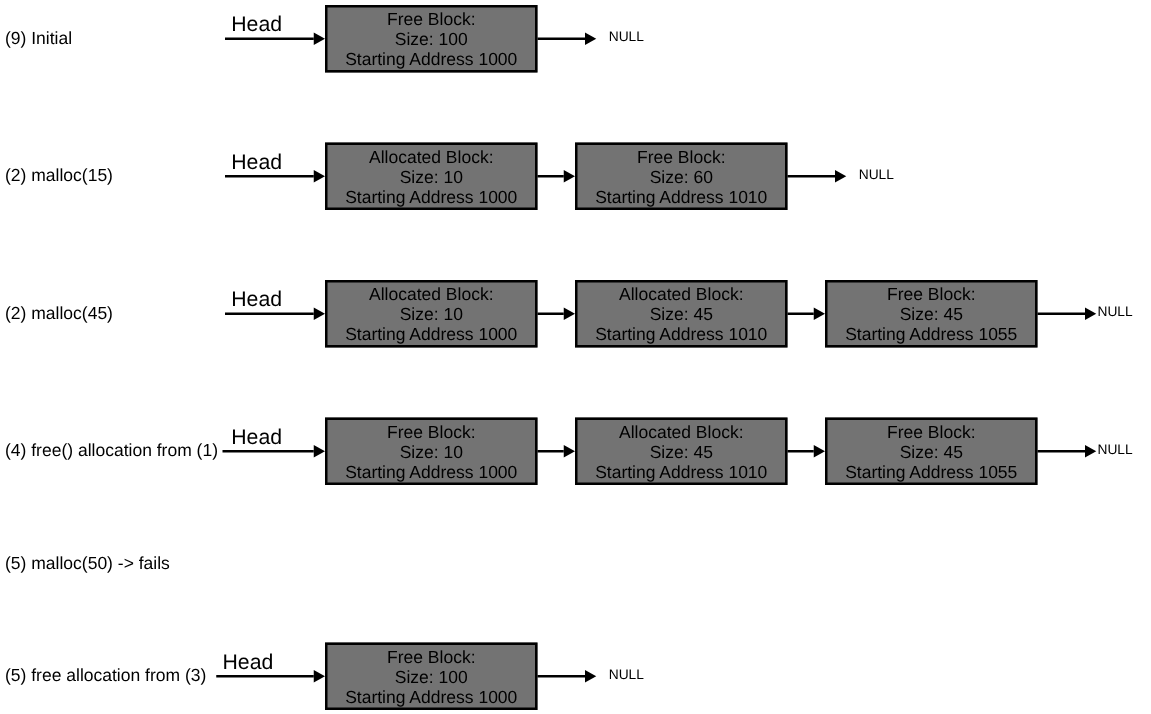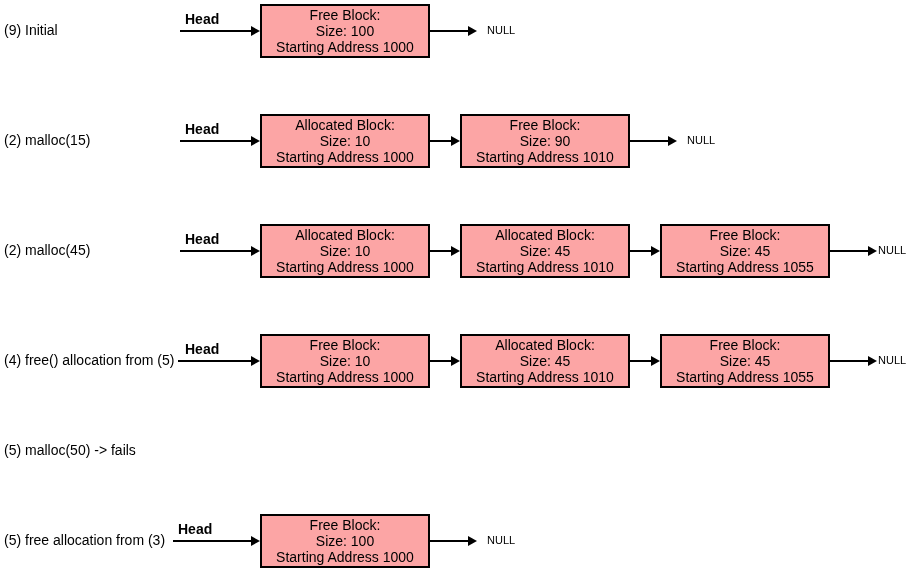--- a/index.html
+++ b/index.html
@@ -18,23 +18,22 @@
     left: 4px;
     top: -9px;
     font-size: 14px;
     line-height: 17px;
     white-space: nowrap;
   }
   .head-label {
     position: absolute;
     left: 185px;
     top: -20px;
-    font-size: 14px;
+    font-size: 17px;
     line-height: 17px;
-    font-weight: bold;
   }
   .null-label {
     position: absolute;
     top: -9px;
     font-size: 11px;
     line-height: 17px;
     text-align: center;
   }
   .arrow {
     position: absolute;
@@ -53,21 +52,21 @@
     border-top: 5px solid transparent;
     border-bottom: 5px solid transparent;
   }
   .block {
     position: absolute;
     top: -27px;
     width: 170px;
     height: 54px;
     box-sizing: border-box;
     border: 2px solid #000000;
-    background: #fca5a5;
+    background: #737373;
     display: flex;
     flex-direction: column;
     justify-content: center;
     align-items: center;
     text-align: center;
     font-size: 14px;
     line-height: 16px;
     white-space: nowrap;
   }
   .b1 { left: 260px; }
@@ -97,21 +96,21 @@
     <span class="head-label">Head</span>
     <div class="arrow" style="left:180px;width:71px"></div>
     <div class="block b1">
       <span>Allocated Block:</span>
       <span>Size: 10</span>
       <span>Starting Address 1000</span>
     </div>
     <div class="arrow" style="left:430px;width:21px"></div>
     <div class="block b2">
       <span>Free Block:</span>
-      <span>Size: 90</span>
+      <span>Size: 60</span>
       <span>Starting Address 1010</span>
     </div>
     <div class="arrow" style="left:630px;width:38px"></div>
     <span class="null-label" style="left:687px">NULL</span>
   </div>
 
   <div class="row" style="top:251px">
     <span class="row-label">(2) malloc(45)</span>
     <span class="head-label">Head</span>
     <div class="arrow" style="left:180px;width:71px"></div>
@@ -130,21 +129,21 @@
     <div class="block b3">
       <span>Free Block:</span>
       <span>Size: 45</span>
       <span>Starting Address 1055</span>
     </div>
     <div class="arrow" style="left:830px;width:38px"></div>
     <span class="null-label" style="left:878px">NULL</span>
   </div>
 
   <div class="row" style="top:361px">
-    <span class="row-label">(4) free() allocation from (5)</span>
+    <span class="row-label">(4) free() allocation from (1)</span>
     <span class="head-label">Head</span>
     <div class="arrow" style="left:178px;width:73px"></div>
     <div class="block b1">
       <span>Free Block:</span>
       <span>Size: 10</span>
       <span>Starting Address 1000</span>
     </div>
     <div class="arrow" style="left:430px;width:21px"></div>
     <div class="block b2">
       <span>Allocated Block:</span>

